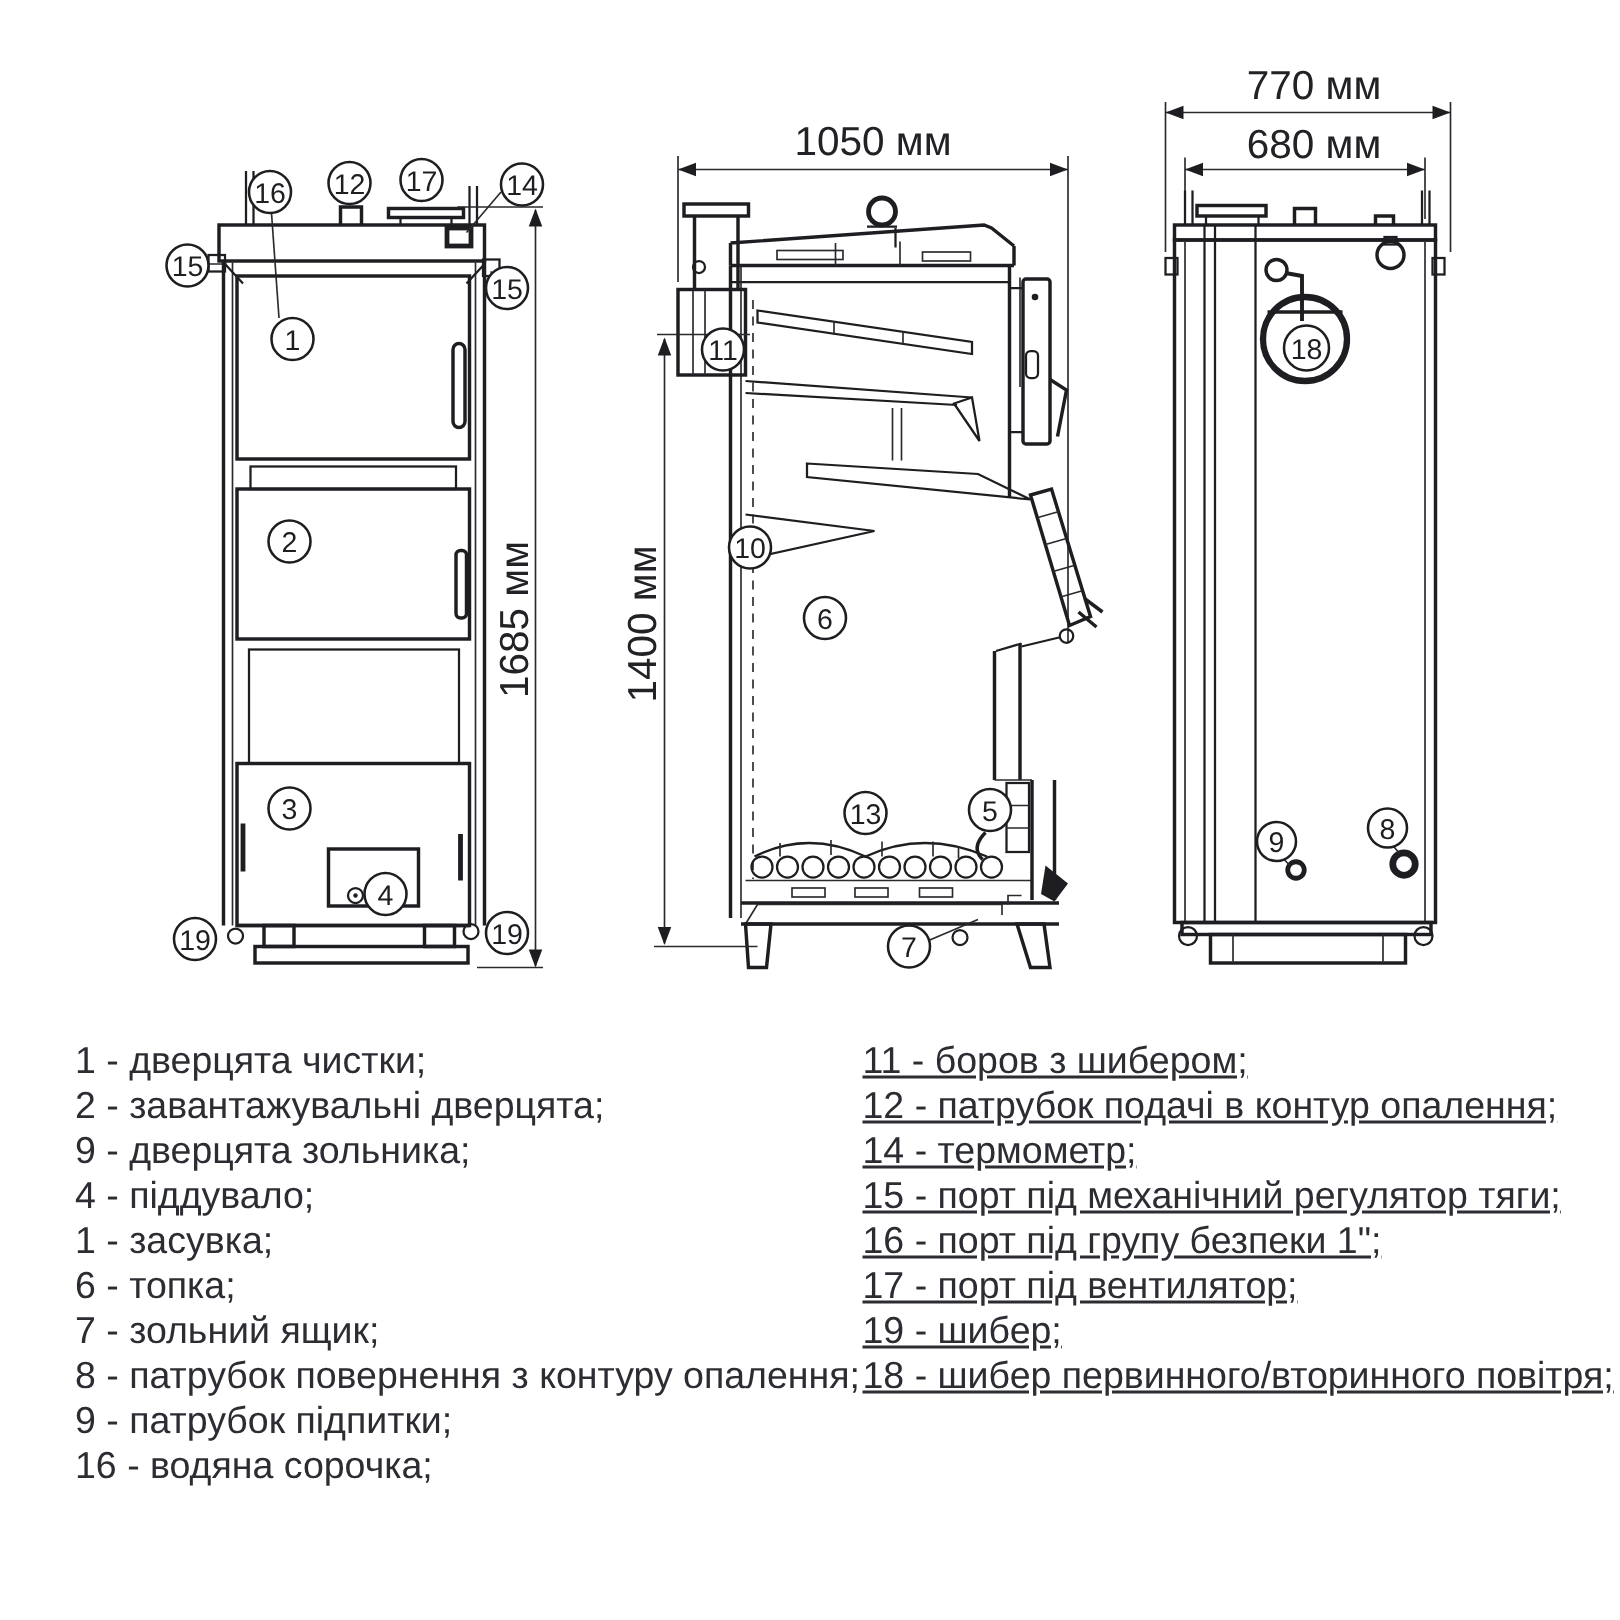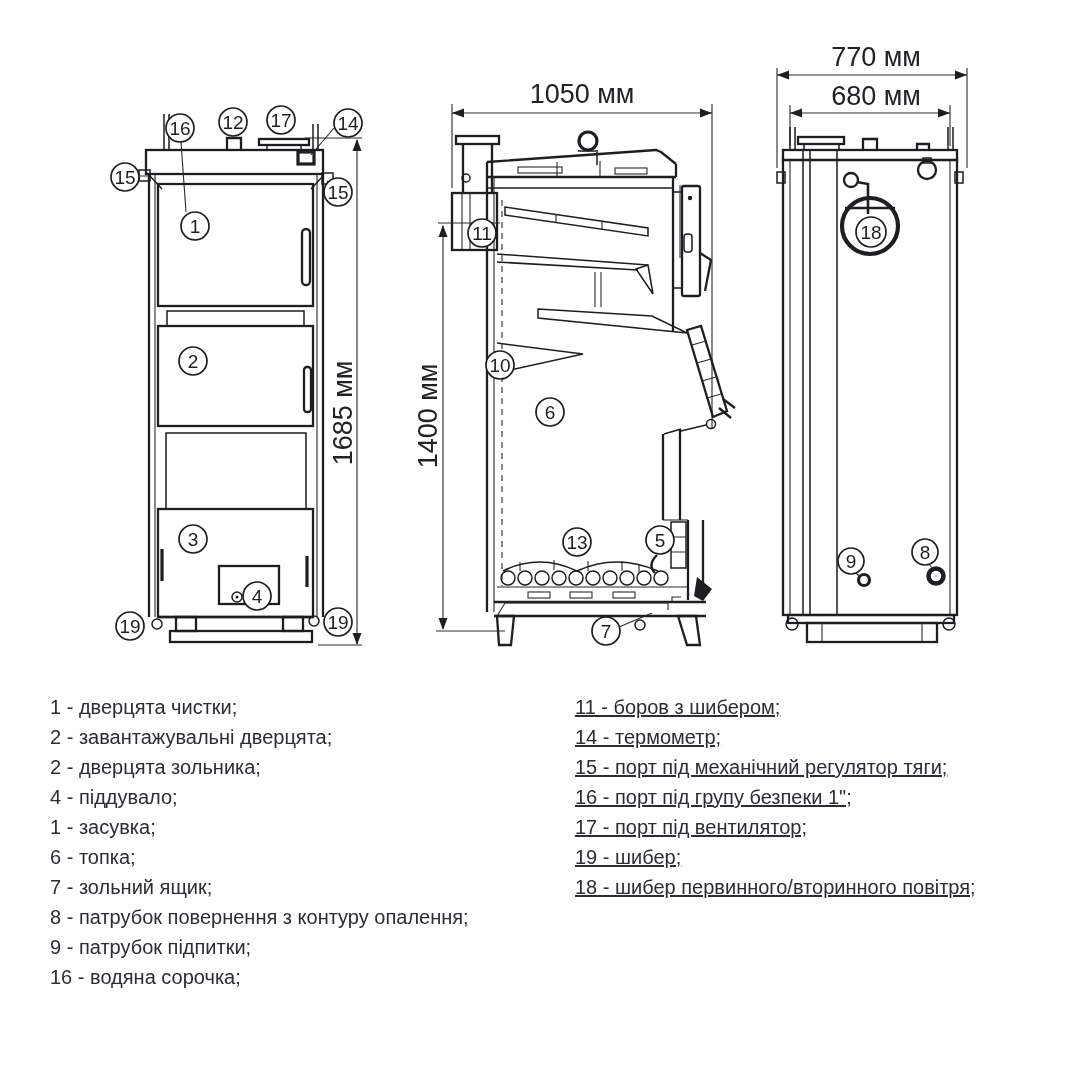--- a/index.html
+++ b/index.html
@@ -11,21 +11,21 @@
   .ln2{stroke:#1e1e22;fill:none;stroke-width:2.3;}
   .ln3{stroke:#1e1e22;fill:none;stroke-width:3.2;}
   .thin{stroke:#2a2a2e;fill:none;stroke-width:1.1;}
   .dash{stroke:#2a2a2e;fill:none;stroke-width:1.1;stroke-dasharray:6 5;}
   .fillb{fill:#1e1e22;stroke:none;}
   .co{fill:#ffffff;stroke:#1e1e22;stroke-width:1.7;}
   .ct{font-size:19px;fill:#1e1e22;text-anchor:middle;font-family:"Liberation Sans",sans-serif;}
   .dim{font-size:27px;fill:#222226;text-anchor:middle;font-family:"Liberation Sans",sans-serif;}
   
   .legend{position:absolute;left:50px;top:692px;display:flex;color:#2c2c33;
-          font-size:20px;line-height:30px;}
+          font-size:25px;line-height:30px;}
   .legend-col{width:525px;}
   .legend-col:last-child{width:auto;text-decoration:underline;}
   .legend-item{white-space:nowrap;}
 </style>
 </head>
 <body>
 
 <div class="page">
 
 <svg width="1080" height="680" viewBox="0 0 1080 680">
@@ -313,31 +313,32 @@
           <circle class="co" cx="925" cy="552" r="13"></circle>
           <text class="ct" x="925" y="559">8</text>
         </g>
   </g>
 </svg>
 
 <div class="legend">
   <div class="legend-col">
     <div class="legend-item">1 - дверцята чистки;</div>
     <div class="legend-item">2 - завантажувальні дверцята;</div>
-    <div class="legend-item">2 - дверцята зольника;</div>
+    <div class="legend-item">9 - дверцята зольника;</div>
     <div class="legend-item">4 - піддувало;</div>
     <div class="legend-item">1 - засувка;</div>
     <div class="legend-item">6 - топка;</div>
     <div class="legend-item">7 - зольний ящик;</div>
     <div class="legend-item">8 - патрубок повернення з контуру опалення;</div>
     <div class="legend-item">9 - патрубок підпитки;</div>
     <div class="legend-item">16 - водяна сорочка;</div>
   </div>
   <div class="legend-col">
     <div class="legend-item">11 - боров з шибером;</div>
+    <div class="legend-item">12 - патрубок подачі в контур опалення;</div>
     <div class="legend-item">14 - термометр;</div>
     <div class="legend-item">15 - порт під механічний регулятор тяги;</div>
     <div class="legend-item">16 - порт під групу безпеки 1";</div>
     <div class="legend-item">17 - порт під вентилятор;</div>
     <div class="legend-item">19 - шибер;</div>
     <div class="legend-item">18 - шибер первинного/вторинного повітря;</div>
   </div>
 </div>
 
 </div>

